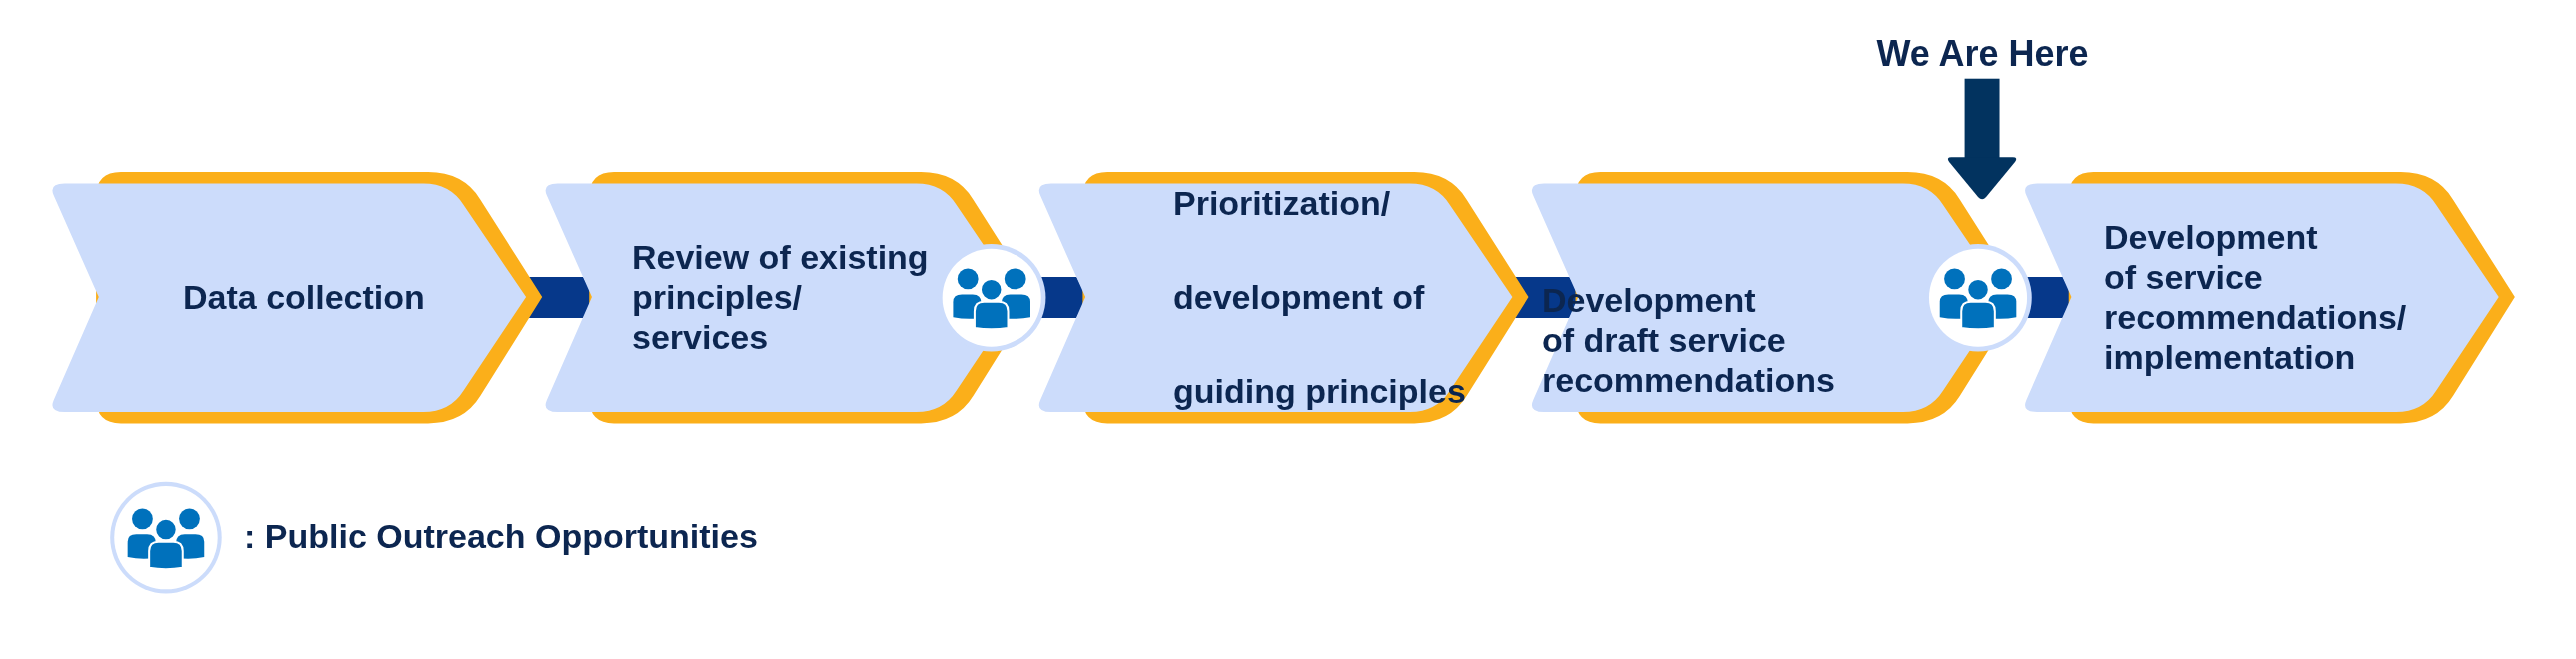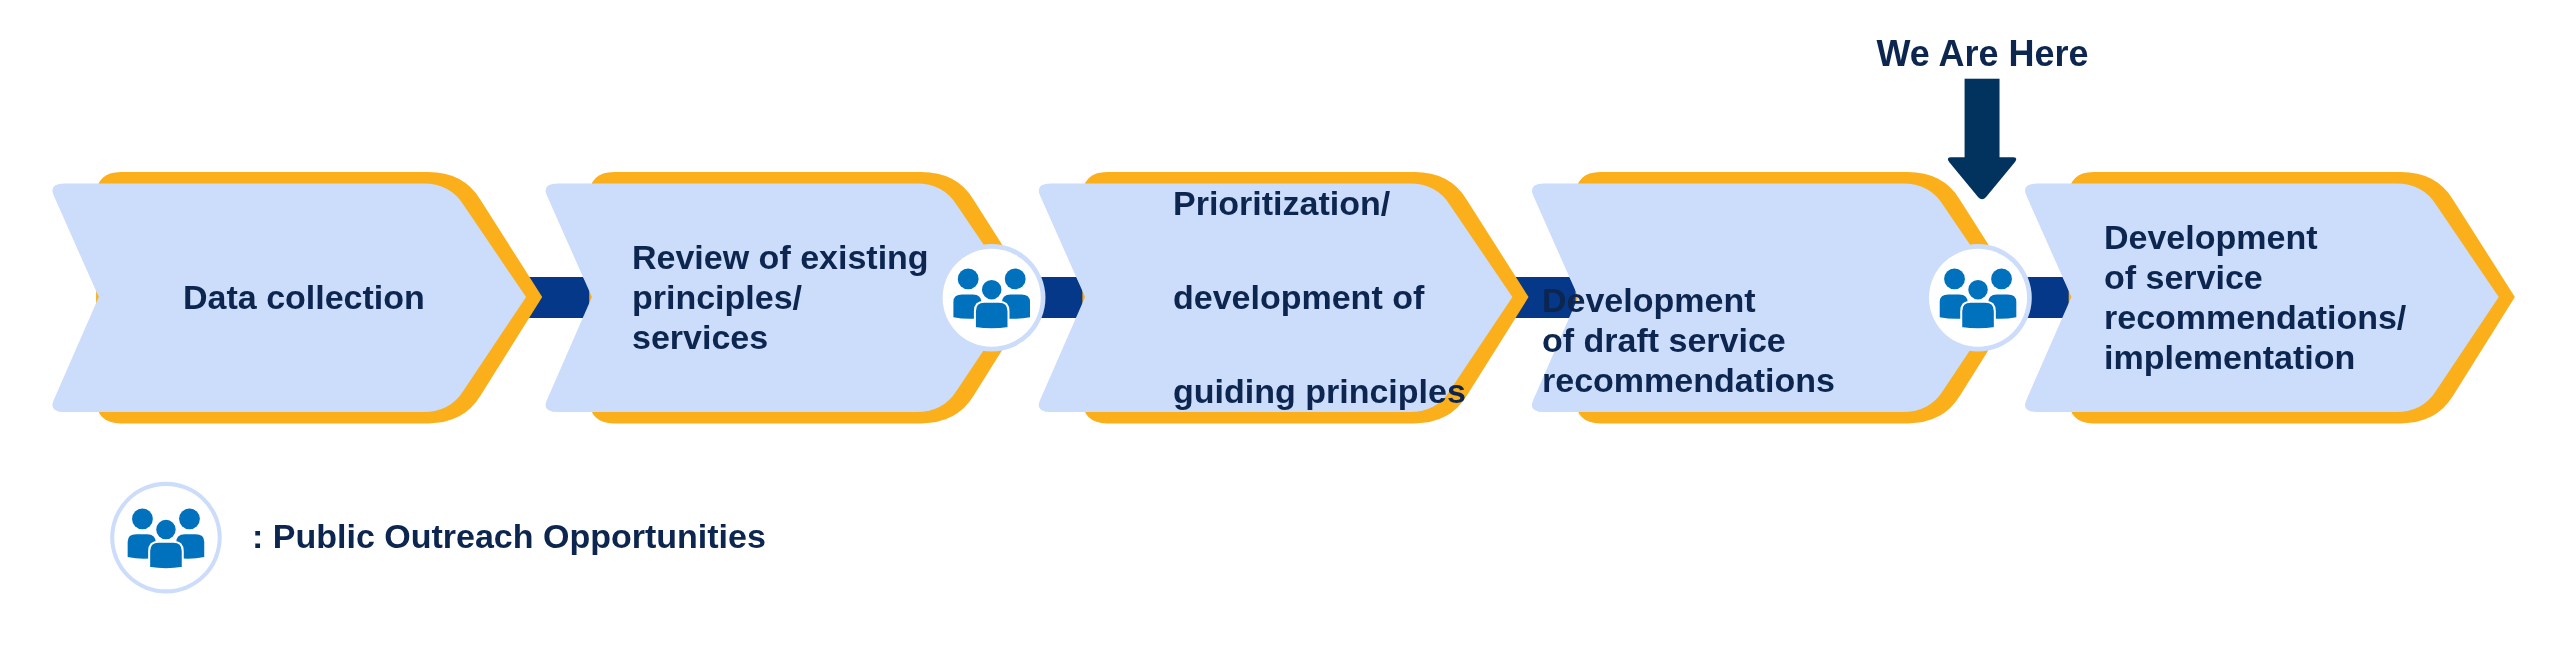--- a/index.html
+++ b/index.html
@@ -6,21 +6,21 @@
   body { width: 2576px; height: 660px; position: relative; overflow: hidden;
          font-family: "Liberation Sans", "DejaVu Sans", sans-serif; }
   .canvas { position: absolute; left: 0; top: 0; width: 2576px; height: 660px; }
   .step-text { position: absolute; top: 183px; height: 228px; display: flex; flex-direction: column;
                justify-content: center; color: #0C2650; font-weight: bold; font-size: 34px; line-height: 40px;
                white-space: nowrap; }
   .step-text span { display: block; }
   .we-are-here { position: absolute; left: 1848px; top: 36px; width: 269px; text-align: center;
                  font-size: 36px; line-height: 36px; font-weight: bold; color: #0C2650; white-space: nowrap; }
   .legend-label { position: absolute; left: 244px; top: 516px; font-size: 34px; line-height: 40px;
-                  font-weight: bold; color: #0C2650; white-space: nowrap; margin-left: 8px; }
+                  font-weight: bold; color: #0C2650; white-space: nowrap; }
 </style>
 </head>
 <body>
 
 <svg class="canvas" width="2576" height="660" viewBox="0 0 3834 982" xmlns="http://www.w3.org/2000/svg">
   <defs>
     <g id="people-icon">
       <circle cx="-35" cy="-28" r="15.5" fill="#0071BC"></circle>
       <circle cx="35" cy="-28" r="15.5" fill="#0071BC"></circle>
       <path d="M -57,29 L -57,6 Q -57,-5 -44,-5 L -28,-5 Q -15,-5 -15,8 L -15,30 Q -36,33 -57,29 Z" fill="#0071BC"></path>

